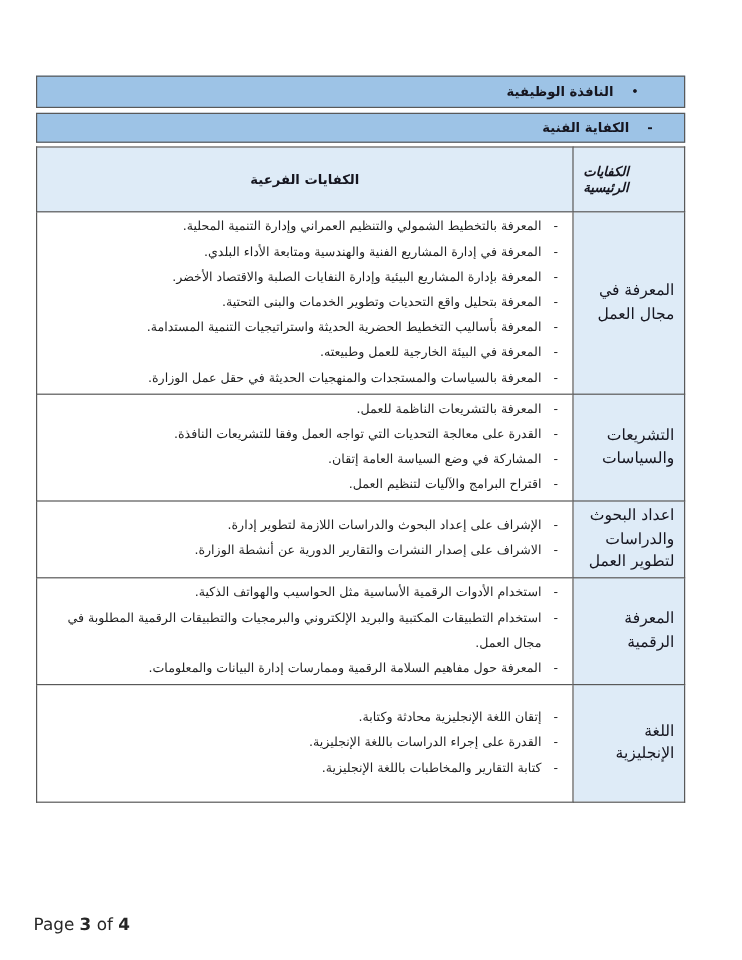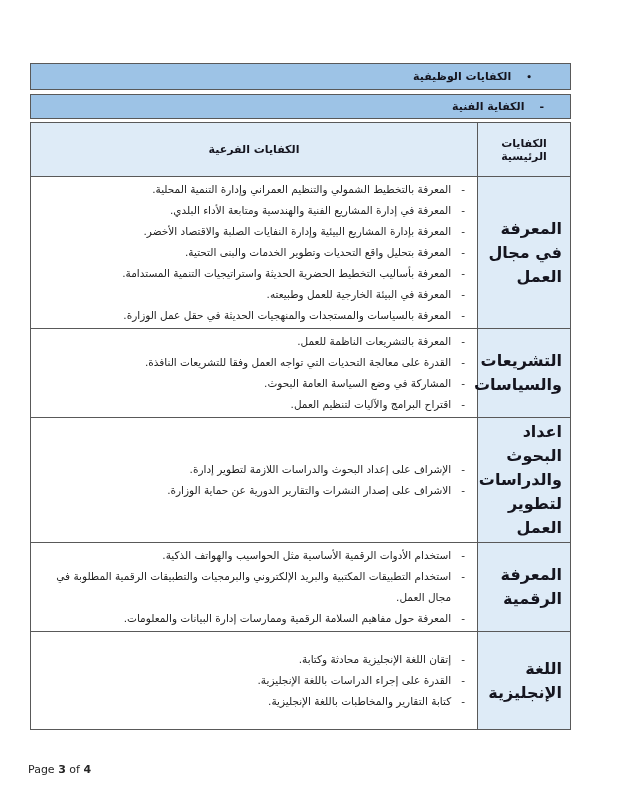--- a/index.html
+++ b/index.html
@@ -22,51 +22,51 @@
     position:absolute;top:122px;left:30px;width:541px;
     border-collapse:collapse;direction:rtl;table-layout:fixed;
   }
   #comp-table th,#comp-table td{
     border:1px solid #595959;box-sizing:border-box;vertical-align:middle;
   }
   #comp-table col.main-col{width:93px;}
   #comp-table thead th{
     background:#DEEBF7;height:54px;font-size:11px;font-weight:bold;color:#15151f;
   }
-  #comp-table th.main-hdr{text-align:center;padding:0 8px;}
+  #comp-table th.main-hdr{text-align:left;padding:0 8px;font-style:italic;}
   #comp-table th.sub-hdr{text-align:center;}
   td.label-cell{
-    background:#DEEBF7;font-weight:bold;font-size:16px;color:#15151f;
+    background:#DEEBF7;font-weight:normal;font-size:13px;color:#15151f;
     text-align:right;padding:2px 8px;line-height:1.5;
   }
   td.content-cell{
     background:#ffffff;padding:2px 12px 2px 6px;
   }
   .item{
     display:flex;gap:10px;line-height:21px;font-size:10.5px;color:#1f1f1f;
     align-items:baseline;text-align:right;
   }
   .item .dash{flex:0 0 auto;}
   #rows-body tr:nth-child(1){height:147px;}
   #rows-body tr:nth-child(2){height:86px;}
   #rows-body tr:nth-child(3){height:55px;}
   #rows-body tr:nth-child(4){height:72px;}
   #rows-body tr:nth-child(5){height:98px;}
 
   #page-footer{
-    position:absolute;left:28px;top:763px;font-size:11px;color:#262626;direction:ltr;
+    position:absolute;left:28px;top:763px;font-size:14px;color:#262626;direction:ltr;
   }
   #page-footer b{font-weight:bold;}
 </style>
 </head>
 <body>
 
 <div class="bar" id="bar-functional">
   <span class="marker">•</span>
-  <span>الكفايات الوظيفية</span>
+  <span>النافذة الوظيفية</span>
 </div>
 <div class="bar" id="bar-technical">
   <span class="marker">-</span>
   <span>الكفاية الفنية</span>
 </div>
 
 <table id="comp-table">
   <colgroup>
     <col class="main-col">
     <col>
@@ -117,38 +117,38 @@
           <div class="item">
             <span class="dash">-</span>
             <span>المعرفة بالتشريعات الناظمة للعمل.</span>
           </div>
           <div class="item">
             <span class="dash">-</span>
             <span>القدرة على معالجة التحديات التي تواجه العمل وفقا للتشريعات النافذة.</span>
           </div>
           <div class="item">
             <span class="dash">-</span>
-            <span>المشاركة في وضع السياسة العامة البحوث.</span>
+            <span>المشاركة في وضع السياسة العامة إتقان.</span>
           </div>
           <div class="item">
             <span class="dash">-</span>
             <span>اقتراح البرامج والآليات لتنظيم العمل.</span>
           </div>
         </td>
       </tr>
       <tr>
         <td class="label-cell">اعداد البحوث والدراسات لتطوير العمل</td>
         <td class="content-cell">
           <div class="item">
             <span class="dash">-</span>
             <span>الإشراف على إعداد البحوث والدراسات اللازمة لتطوير إدارة.</span>
           </div>
           <div class="item">
             <span class="dash">-</span>
-            <span>الاشراف على إصدار النشرات والتقارير الدورية عن حماية الوزارة.</span>
+            <span>الاشراف على إصدار النشرات والتقارير الدورية عن أنشطة الوزارة.</span>
           </div>
         </td>
       </tr>
       <tr>
         <td class="label-cell">المعرفة الرقمية</td>
         <td class="content-cell">
           <div class="item">
             <span class="dash">-</span>
             <span>استخدام الأدوات الرقمية الأساسية مثل الحواسيب والهواتف الذكية.</span>
           </div>

